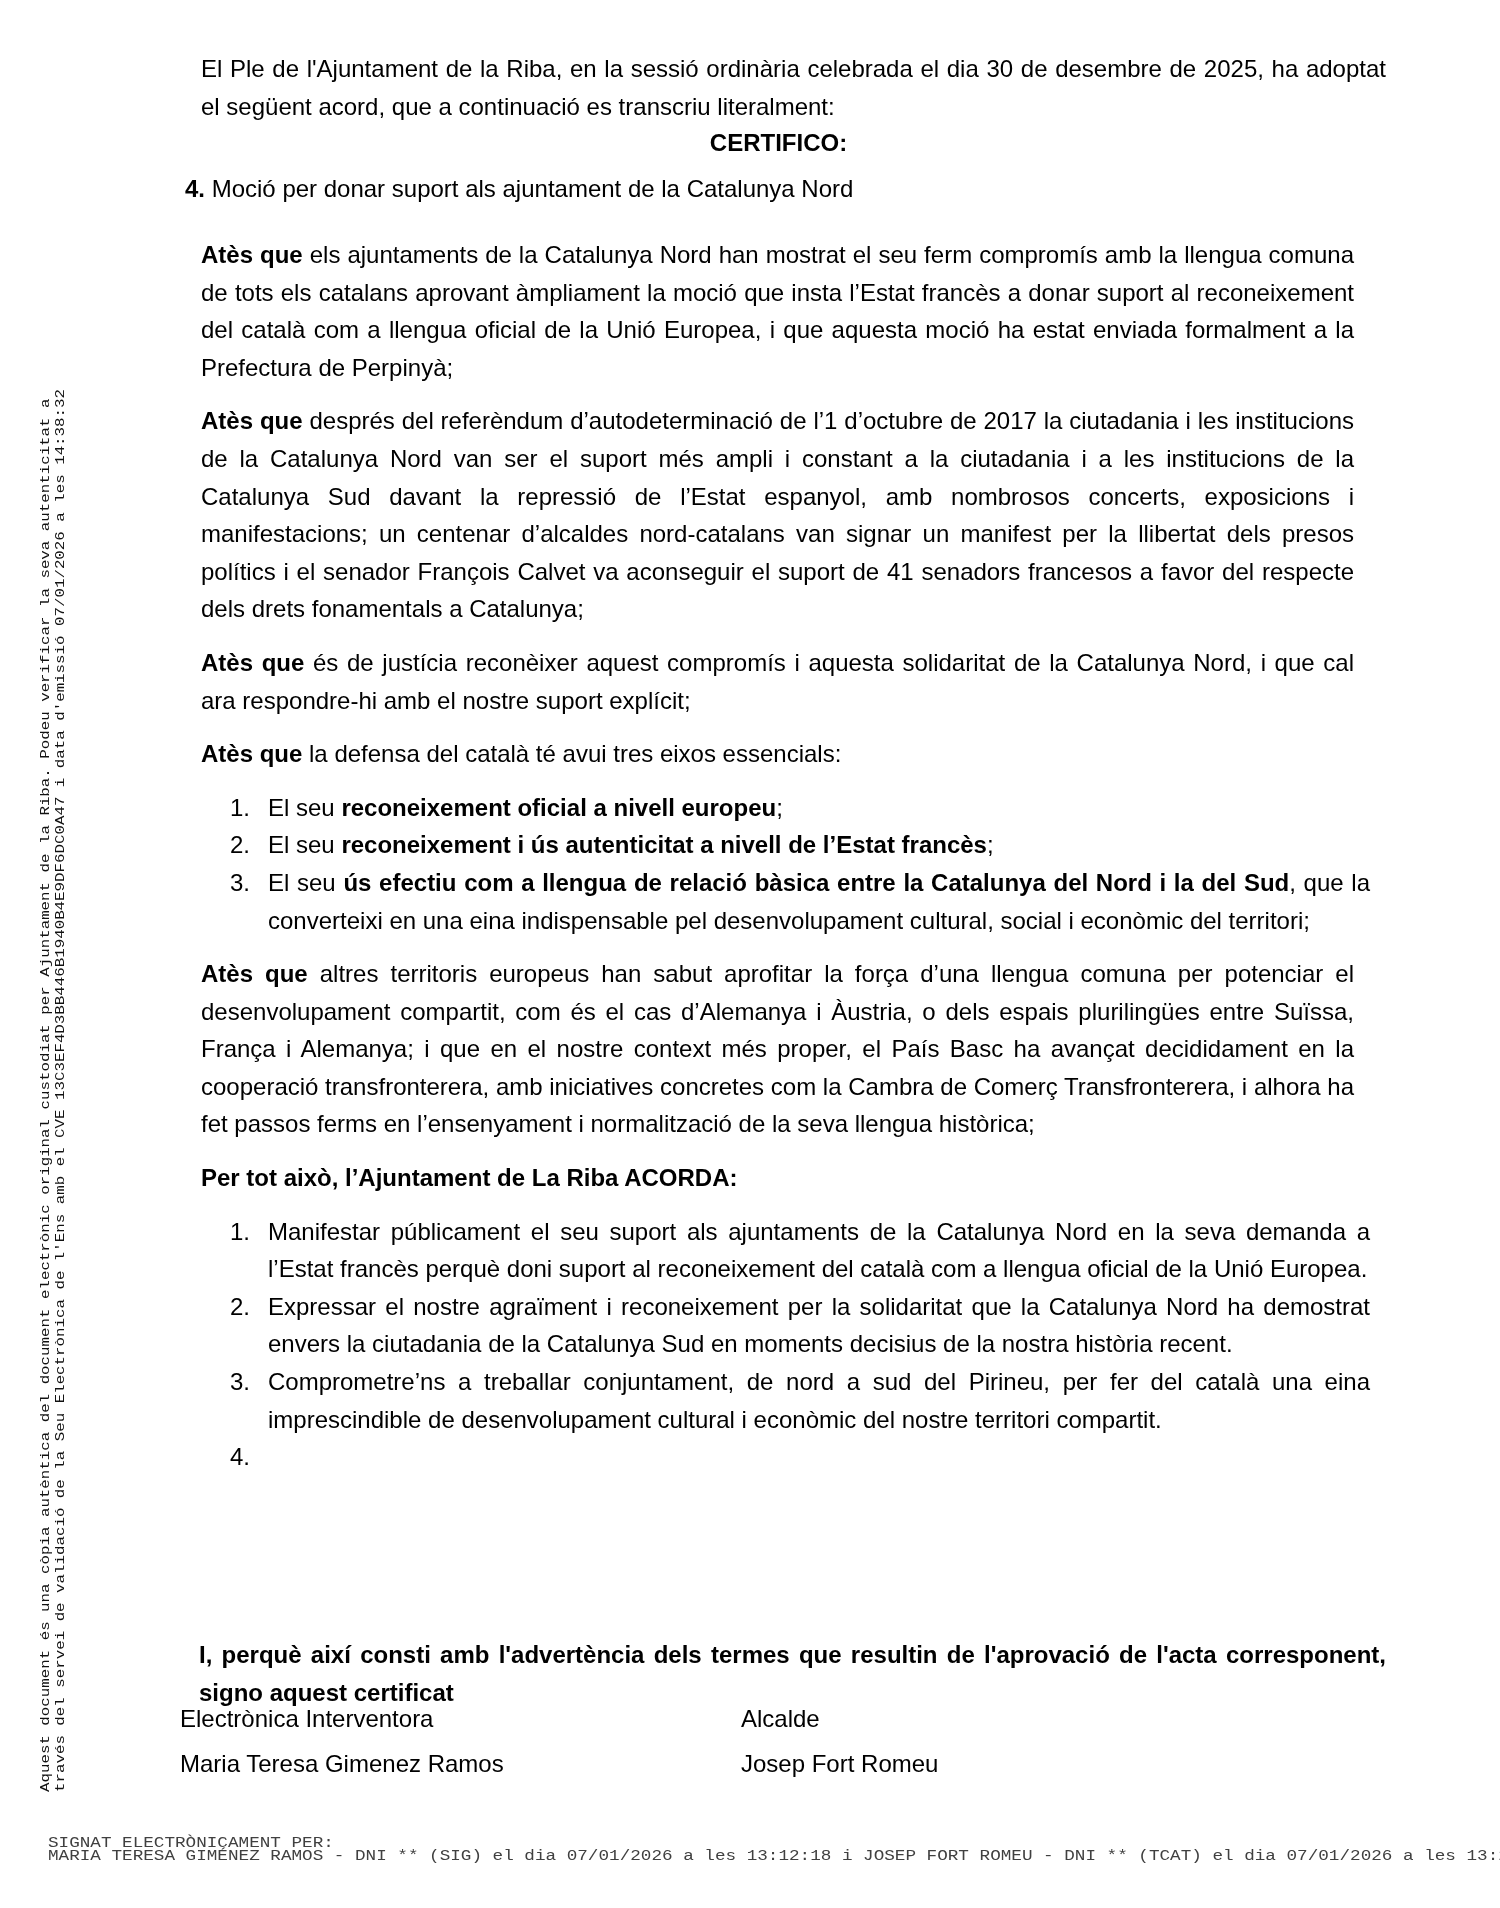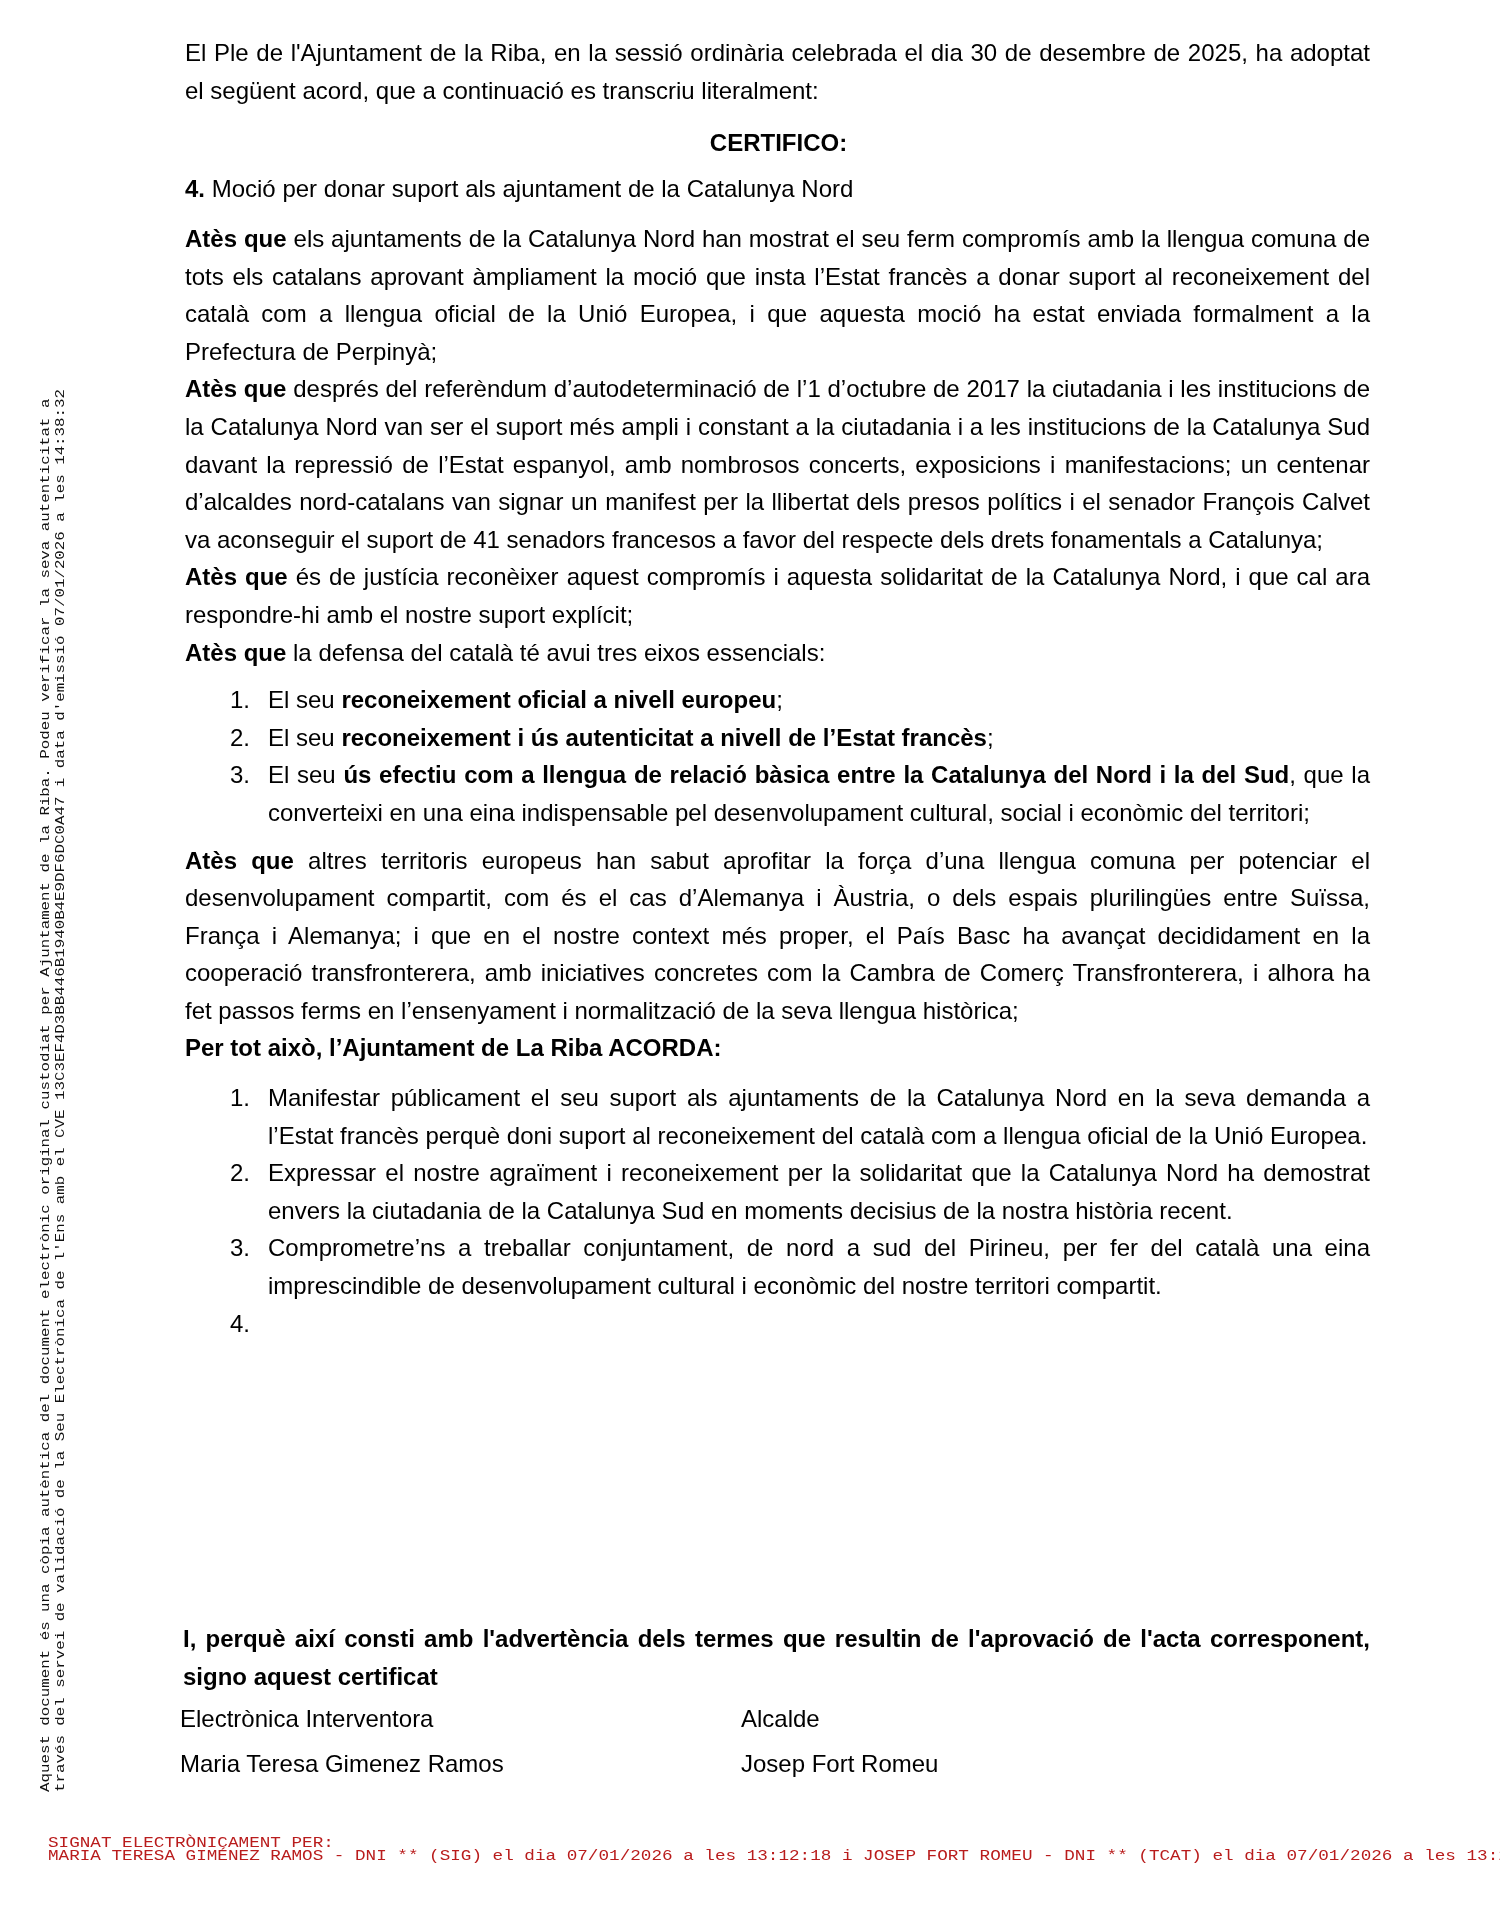--- a/index.html
+++ b/index.html
@@ -1,19 +1,19 @@
 <!DOCTYPE html>
 <html><head>
 <meta charset="utf-8">
 <style>
   html, body { margin: 0; padding: 0; background: #ffffff; }
   body { width: 1500px; height: 1908px; position: relative; overflow: hidden; color: #000; }
   .page { position: absolute; left: 185px; top: 0; width: 1185px;
           font-family: "Liberation Sans", sans-serif; font-size: 24px; line-height: 37.6px; }
-  p { margin: 0; text-align: justify; }
+  p { margin: 16px; text-align: justify; }
   .b { font-weight: bold; }
   #intro { position: absolute; top: 34px; left: 0; width: 1185px; }
   #cert-heading { position: absolute; top: 124px; left: 1px; width: 1185px; text-align: center; font-weight: bold; }
   #motion-title { position: absolute; top: 170px; left: 0; width: 1185px; }
   #whereas-block { position: absolute; top: 220px; left: 0; width: 1185px; }
   ol { margin: 0; padding: 0; list-style: none; }
   ol li { position: relative; padding-left: 83px; text-align: justify; }
   ol li .num { position: absolute; left: 45px; top: 0; }
   #axes-list { margin-top: 10px; margin-bottom: 10px; }
   #resolve-list { margin-top: 12px; }
@@ -25,21 +25,21 @@
   .sig-right { position: absolute; left: 561px; }
   
   #side-stamp { position: absolute; left: 40px; top: 1792px; width: 1480px;
                transform-origin: 0 0; transform: rotate(-90deg);
                font-family: "Liberation Mono", monospace; font-size: 15.8px; line-height: 14.5px;
                white-space: nowrap; color: #111; }
   #side-stamp div { transform-origin: 0 0; transform: scaleY(0.82); }
   
   #footer { position: absolute; left: 48px; top: 1837px; width: 1440px;
             font-family: "Liberation Mono", monospace; font-size: 14px; line-height: 13px;
-            white-space: nowrap; color: #b91c1c; }
+            white-space: nowrap; color: #404040; }
   #footer div { transform-origin: 0 0; transform: scaleX(1.26); }
 </style>
 </head>
 <body>
 
 <div class="page">
 
   <p id="intro">El Ple de l'Ajuntament de la Riba, en la sessió ordinària celebrada el dia 30 de desembre de 2025, ha adoptat el següent acord, que a continuació es transcriu literalment:</p>
 
   <div id="cert-heading">CERTIFICO:</div>

